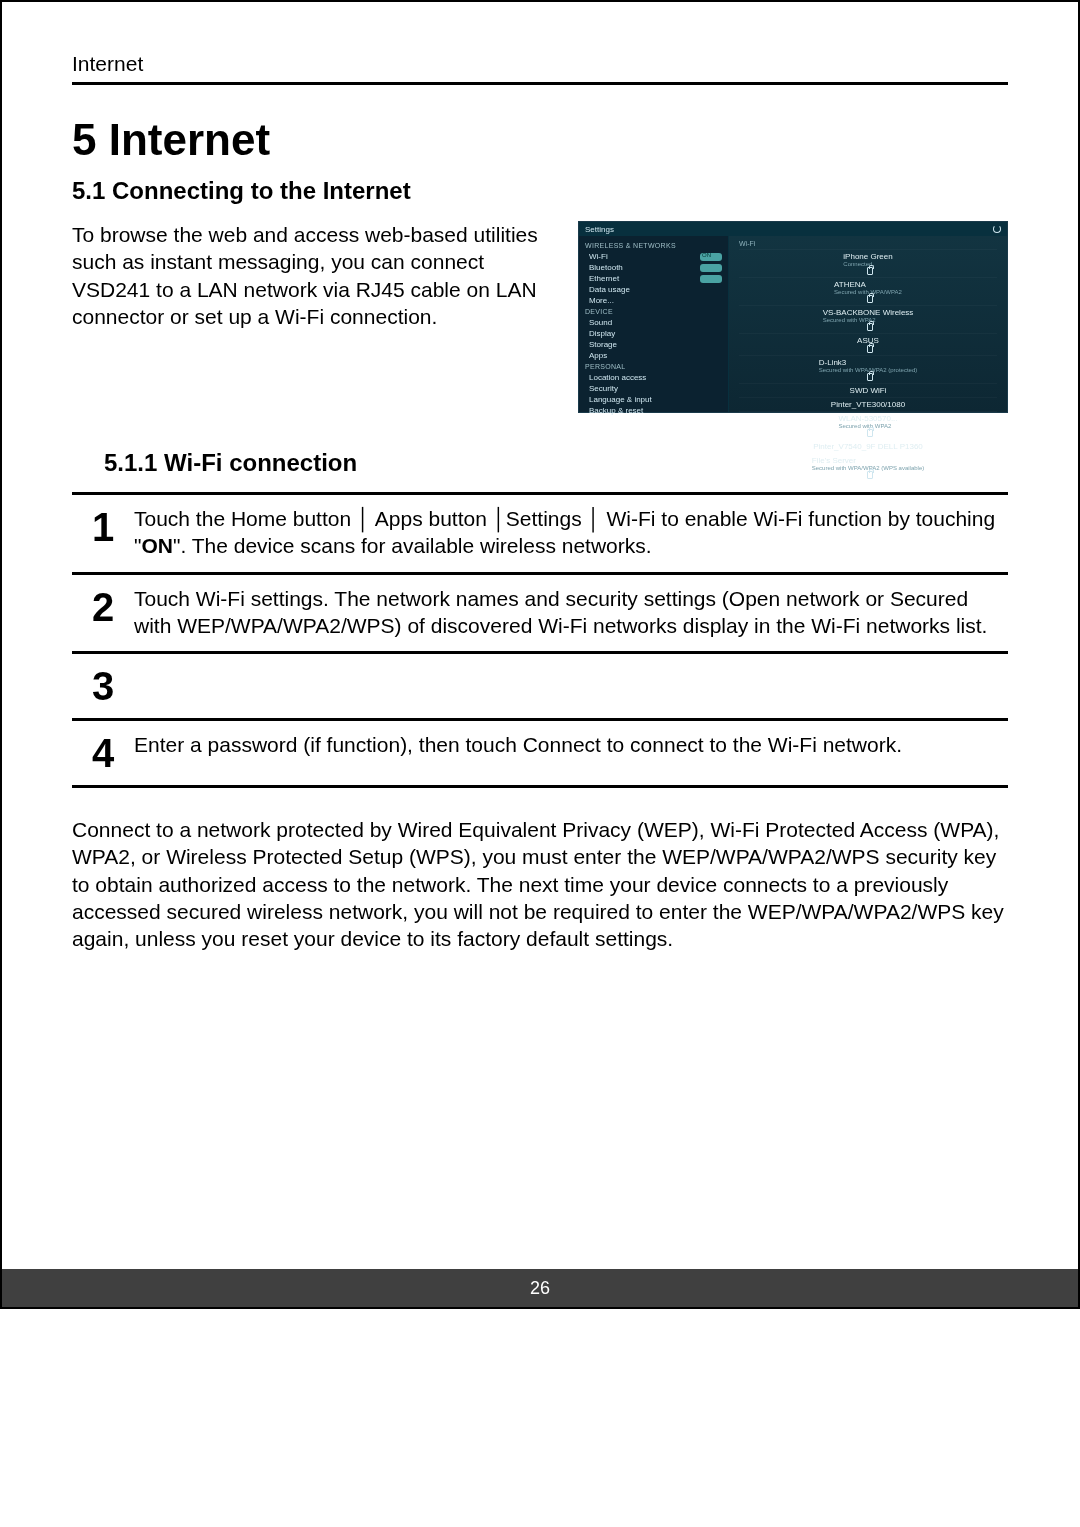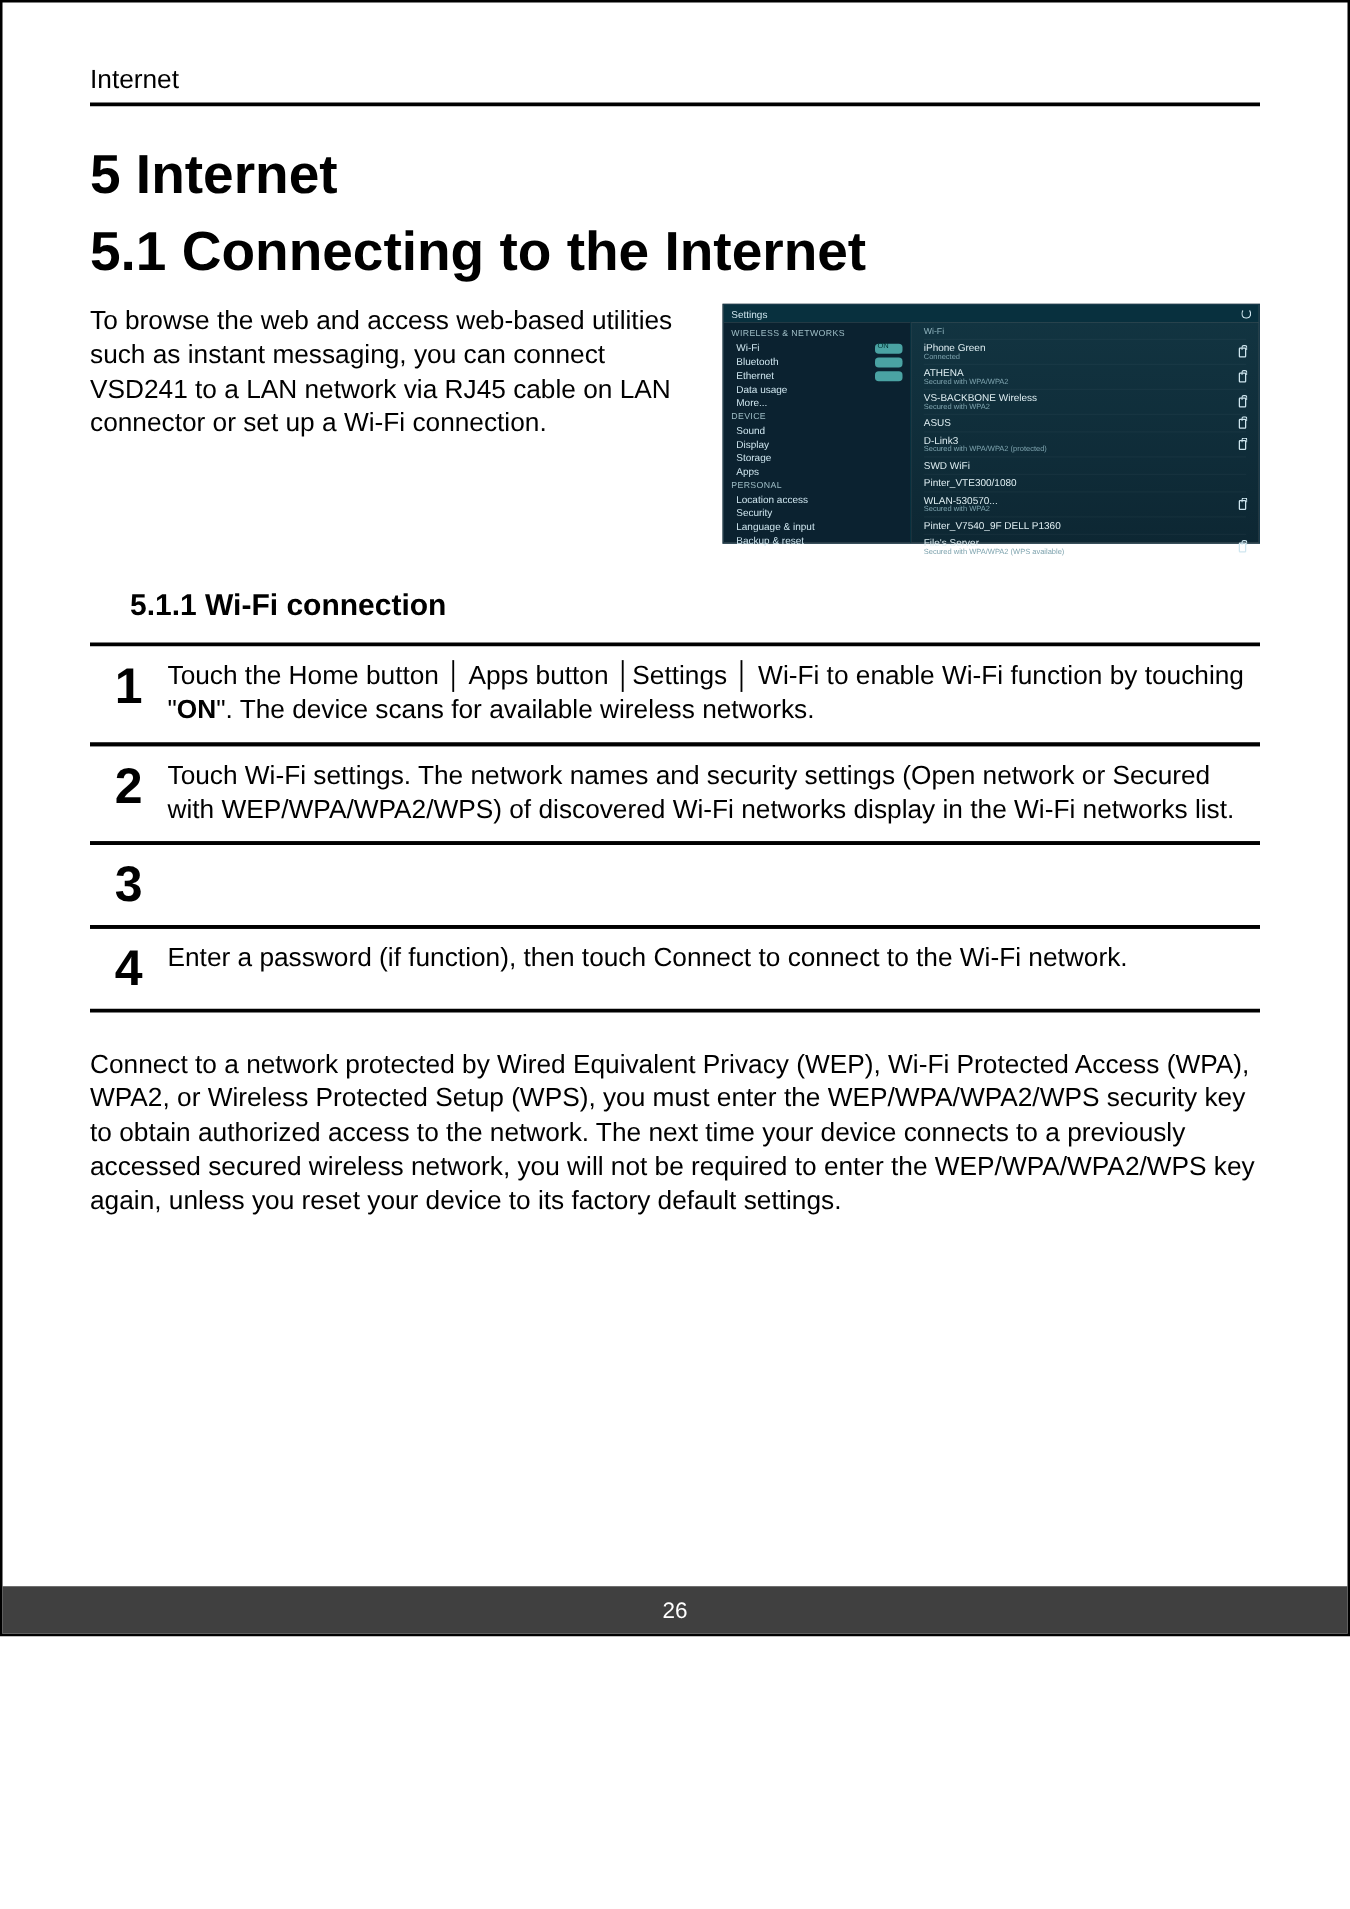--- a/index.html
+++ b/index.html
@@ -17,39 +17,39 @@
     padding-bottom: 6px;
     border-bottom: 3px solid #000;
     margin-bottom: 30px;
   }
   .h1 {
     font-size: 44px;
     font-weight: bold;
     margin-bottom: 12px;
   }
   .h2 {
-    font-size: 44px;
+    font-size: 24px;
     font-weight: bold;
     margin-bottom: 16px;
   }
   .intro-row {
     display: flex;
     gap: 20px;
     align-items: flex-start;
     margin-bottom: 36px;
   }
   .intro-text {
     flex: 1;
     font-size: 21px;
     line-height: 1.3;
   }
   .screenshot {
     width: 430px;
     height: 192px;
-    background: #737373;
+    background: #fdba74;
     border: 1px solid #1a3a4a;
     position: relative;
     font-size: 8px;
     color: #cfe6ef;
     display: flex;
   }
   .shot-left {
     width: 150px;
     background: #0b2230;
     border-right: 1px solid #08303e;
@@ -60,21 +60,21 @@
   .shot-left .item .lab { flex:1; }
   .toggle-on { width:22px; height:8px; background:#4aa3a3; border-radius:3px; position:relative; }
   .toggle-on::after{content:"ON"; position:absolute; left:2px; top:-1px; font-size:6px; color:#033;}
   .toggle-off { width:22px; height:8px; background:#4aa3a3; border-radius:3px; }
   .shot-right {
     flex:1;
     background: linear-gradient(#123441,#0d2733);
     padding: 4px 10px 0 10px;
   }
   .shot-right .hdr { color:#8fb3bd; font-size:7px; margin-bottom:2px;}
-  .shot-right .row { display:flex; align-items:center; justify-content:space-between; border-top:1px solid rgba(255,255,255,.03); padding:2px 0;}
+  .shot-right .row { display:flex; align-items:center; justify-content:space-between; border-top:1px solid rgba(255,255,255,.03); padding:2px 0;flex-direction:column;}
   .shot-right .row .c1 { flex:1; }
   .shot-right .row .c1 .t { font-size:8px; color:#dfeef2;}
   .shot-right .row .c1 .s { font-size:6px; color:#7ea3ae;}
   .shot-right .row .lock { width:6px; height:8px; border:1px solid #cfe6ef; border-radius:1px; margin-left:4px; position:relative;}
   .shot-right .row .lock::before{content:""; position:absolute; top:-3px; left:1px; width:3px; height:3px; border:1px solid #cfe6ef; border-bottom:none; border-radius:2px 2px 0 0;}
   .titlebar { position:absolute; top:0; left:0; right:0; height:14px; background:#08303e; display:flex; align-items:center; padding:0 6px; justify-content:space-between;}
   .titlebar .tt{ color:#cfe6ef; font-size:8px; }
   .titlebar .refresh{ width:8px;height:8px;border:1px solid #cfe6ef;border-radius:50%; border-top-color:transparent;}
   .shot-body{ position:absolute; top:14px; left:0; right:0; bottom:0; display:flex;}
   

